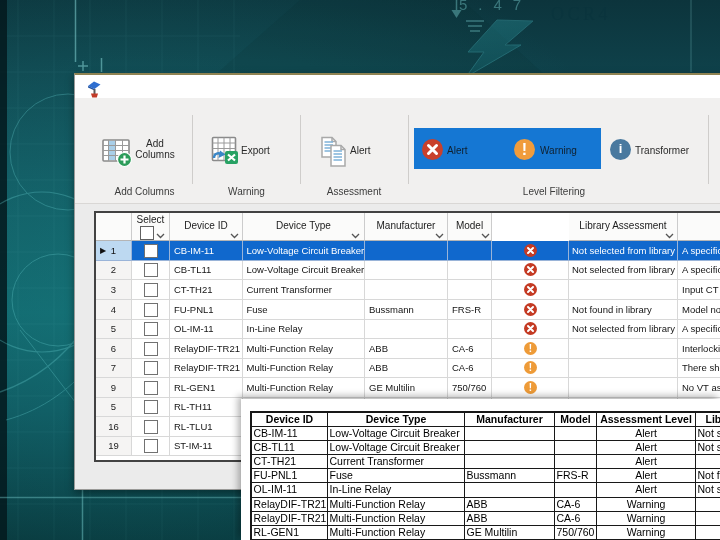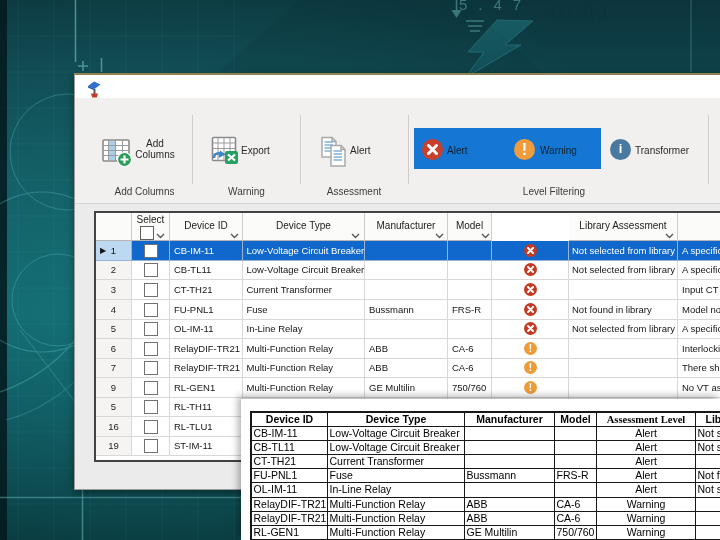--- a/index.html
+++ b/index.html
@@ -391,21 +391,21 @@
         </div>
 </div>
 </div>
 
 <div id="sheet">
   <div id="otbl">
   <div class="oh o1" style="left:0;width:76px;">Device ID</div>
   <div class="oh o2" style="left:76px;width:137px;">Device Type</div>
   <div class="oh o3" style="left:213px;width:90px;">Manufacturer</div>
   <div class="oh o4" style="left:303px;width:42px;">Model</div>
-  <div class="oh o5" style="left:345px;width:99px;font-family:Liberation Serif, serif;">Assessment Level</div>
+  <div class="oh o5" style="left:345px;width:99px;">Assessment Level</div>
   <div class="oh o6" style="left:444px;width:120px;">Library Assessment</div>
   <div class="orow" style="top:14px;height:14px;">
           <div class="oc o1" style="height:14px;">CB-IM-11</div>
           <div class="oc o2" style="height:14px;">Low-Voltage Circuit Breaker</div>
           <div class="oc o3" style="height:14px;"></div>
           <div class="oc o4" style="height:14px;"></div>
           <div class="oc o5" style="height:14px;">Alert</div>
           <div class="oc o6" style="height:14px;">Not selected from library</div>
         </div>
   <div class="orow" style="top:28px;height:14px;">

